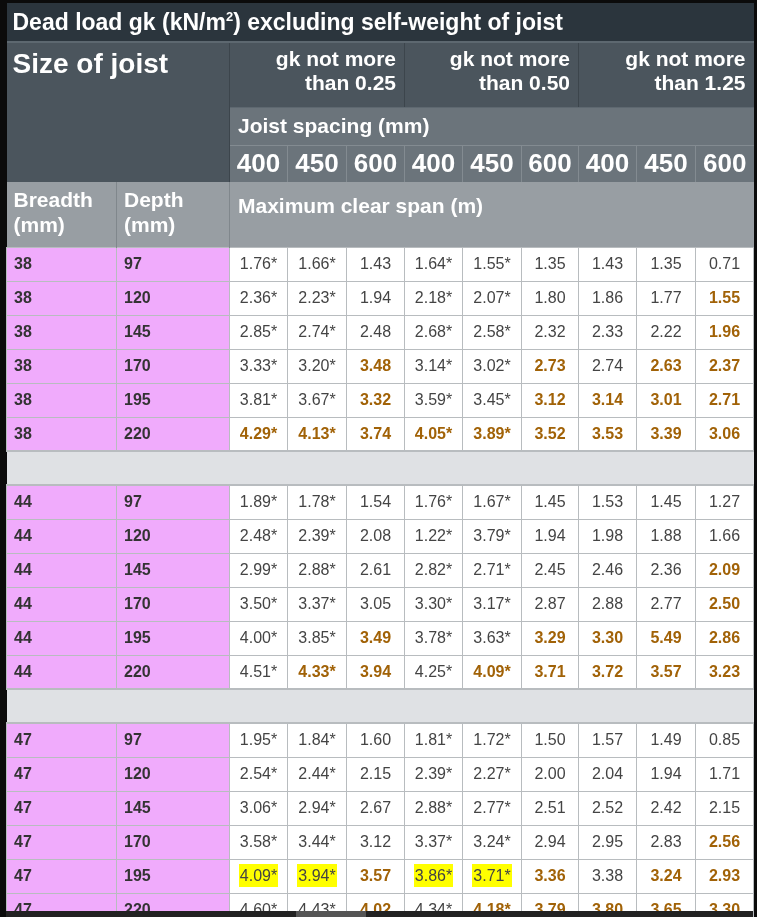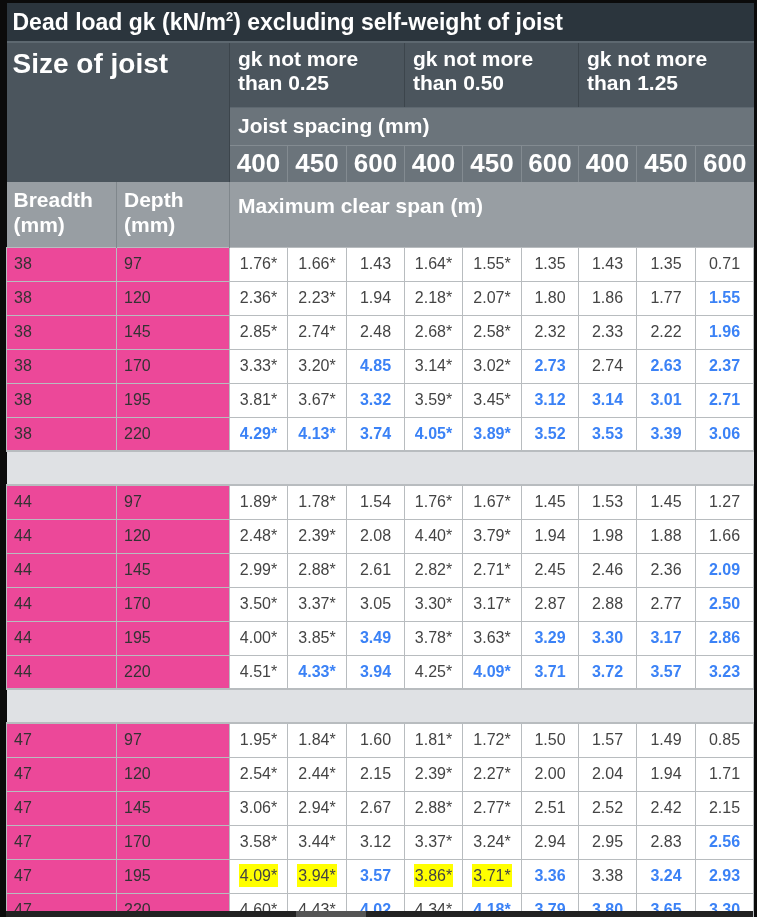--- a/index.html
+++ b/index.html
@@ -3,30 +3,30 @@
 <meta charset="utf-8">
 <style>
   html, body { margin: 0; padding: 0; background: #0b0b0b; }
   body { width: 757px; height: 917px; position: relative; overflow: hidden; font-family: "Liberation Sans", sans-serif; }
   #wrap { position: absolute; left: 6px; top: 3px; width: 747px; }
   table { border-collapse: collapse; width: 747px; table-layout: fixed; }
   td, th { padding: 0; box-sizing: border-box; vertical-align: middle; text-align: left; }
   .title { background: #2b353d; color: #ffffff; font-size: 23px; font-weight: bold; height: 39px; padding-left: 6px; border-bottom: 2px solid #5d6870; }
   .title sup { font-size: 13px; }
   .h-size { background: #4b555d; color: #fff; font-size: 28px; font-weight: bold; vertical-align: top; padding: 5px 6px; border-right: 1px solid #3c454c; }
-  .h-gk { background: #4b555d; color: #fff; font-size: 21px; font-weight: bold; vertical-align: top; padding: 4px 8px; height: 65px; line-height: 24px; border-right: 1px solid #3c454c; border-bottom: 1px solid #5e6870; }
+  .h-gk { background: #4b555d; color: #fff; font-size: 21px; font-weight: bold; vertical-align: top; padding: 4px 8px; height: 65px; line-height: 24px; border-right: 1px solid #3c454c; border-bottom: 1px solid #5e6870; text-align: right; }
   .h-gk:last-child { border-right: none; }
   .h-js { background: #6b747b; color: #fff; font-size: 21px; font-weight: bold; height: 38px; padding-left: 8px; border-bottom: 1px solid #838b91; }
   .h-sp { background: #6b747b; color: #fff; font-size: 26px; font-weight: bold; height: 37px; text-align: center; border-right: 1px solid #838b91; }
   .h-sp:last-child { border-right: none; }
   .h-bd { background: #989ea3; color: #fff; font-size: 21px; font-weight: bold; height: 65px; vertical-align: top; padding: 5px 7px; line-height: 25px; border-right: 1px solid #80878c; }
   .h-mcs { background: #989ea3; color: #fff; font-size: 21px; font-weight: bold; vertical-align: top; padding: 12px 8px; }
-  .d { background: #ec4899; color: #333; font-size: 16px; height: 34px; border: 1px solid #b8bcbf; padding-left: 7px; }
+  .d { background: #f0abfc; color: #333; font-size: 16px; height: 34px; border: 1px solid #b8bcbf; padding-left: 7px; font-weight: bold; }
   .v { background: #ffffff; color: #444; font-size: 16px; height: 34px; border: 1px solid #b8bcbf; text-align: center; }
-  .v.b { font-weight: bold; color: #3b82f6; }
+  .v.b { font-weight: bold; color: #a16207; }
   .v.hl span { background: #ffff00; padding: 3px 1px; }
   .sep td { background: #dfe1e4; height: 34px; border-top: 2px solid #b8bcbf; border-bottom: 2px solid #b8bcbf; }
   #bottombar { position: absolute; left: 6px; top: 911px; width: 747px; height: 6px; background: #222; }
   #bottombar .thumb { position: absolute; left: 290px; width: 70px; height: 6px; background: #555; }
 </style>
 </head>
 <body>
 
 <div id="wrap">
 <table>
@@ -111,21 +111,21 @@
           <td class="v"><span>2.32</span></td>
           <td class="v"><span>2.33</span></td>
           <td class="v"><span>2.22</span></td>
           <td class="v b"><span>1.96</span></td>
         </tr>
         <tr>
           <td class="d">38</td>
           <td class="d">170</td>
           <td class="v"><span>3.33*</span></td>
           <td class="v"><span>3.20*</span></td>
-          <td class="v b"><span>4.85</span></td>
+          <td class="v b"><span>3.48</span></td>
           <td class="v"><span>3.14*</span></td>
           <td class="v"><span>3.02*</span></td>
           <td class="v b"><span>2.73</span></td>
           <td class="v"><span>2.74</span></td>
           <td class="v b"><span>2.63</span></td>
           <td class="v b"><span>2.37</span></td>
         </tr>
         <tr>
           <td class="d">38</td>
           <td class="d">195</td>
@@ -167,21 +167,21 @@
           <td class="v"><span>1.53</span></td>
           <td class="v"><span>1.45</span></td>
           <td class="v"><span>1.27</span></td>
         </tr>
         <tr>
           <td class="d">44</td>
           <td class="d">120</td>
           <td class="v"><span>2.48*</span></td>
           <td class="v"><span>2.39*</span></td>
           <td class="v"><span>2.08</span></td>
-          <td class="v"><span>4.40*</span></td>
+          <td class="v"><span>1.22*</span></td>
           <td class="v"><span>3.79*</span></td>
           <td class="v"><span>1.94</span></td>
           <td class="v"><span>1.98</span></td>
           <td class="v"><span>1.88</span></td>
           <td class="v"><span>1.66</span></td>
         </tr>
         <tr>
           <td class="d">44</td>
           <td class="d">145</td>
           <td class="v"><span>2.99*</span></td>
@@ -210,21 +210,21 @@
         <tr>
           <td class="d">44</td>
           <td class="d">195</td>
           <td class="v"><span>4.00*</span></td>
           <td class="v"><span>3.85*</span></td>
           <td class="v b"><span>3.49</span></td>
           <td class="v"><span>3.78*</span></td>
           <td class="v"><span>3.63*</span></td>
           <td class="v b"><span>3.29</span></td>
           <td class="v b"><span>3.30</span></td>
-          <td class="v b"><span>3.17</span></td>
+          <td class="v b"><span>5.49</span></td>
           <td class="v b"><span>2.86</span></td>
         </tr>
         <tr>
           <td class="d">44</td>
           <td class="d">220</td>
           <td class="v"><span>4.51*</span></td>
           <td class="v b"><span>4.33*</span></td>
           <td class="v b"><span>3.94</span></td>
           <td class="v"><span>4.25*</span></td>
           <td class="v b"><span>4.09*</span></td>

